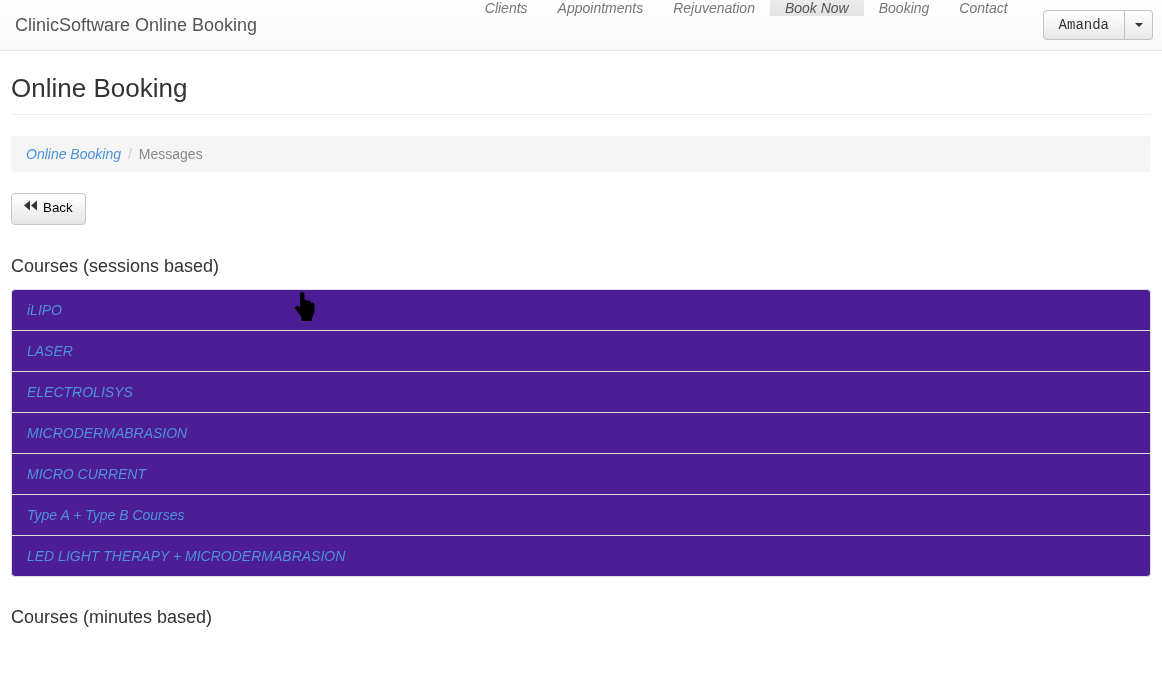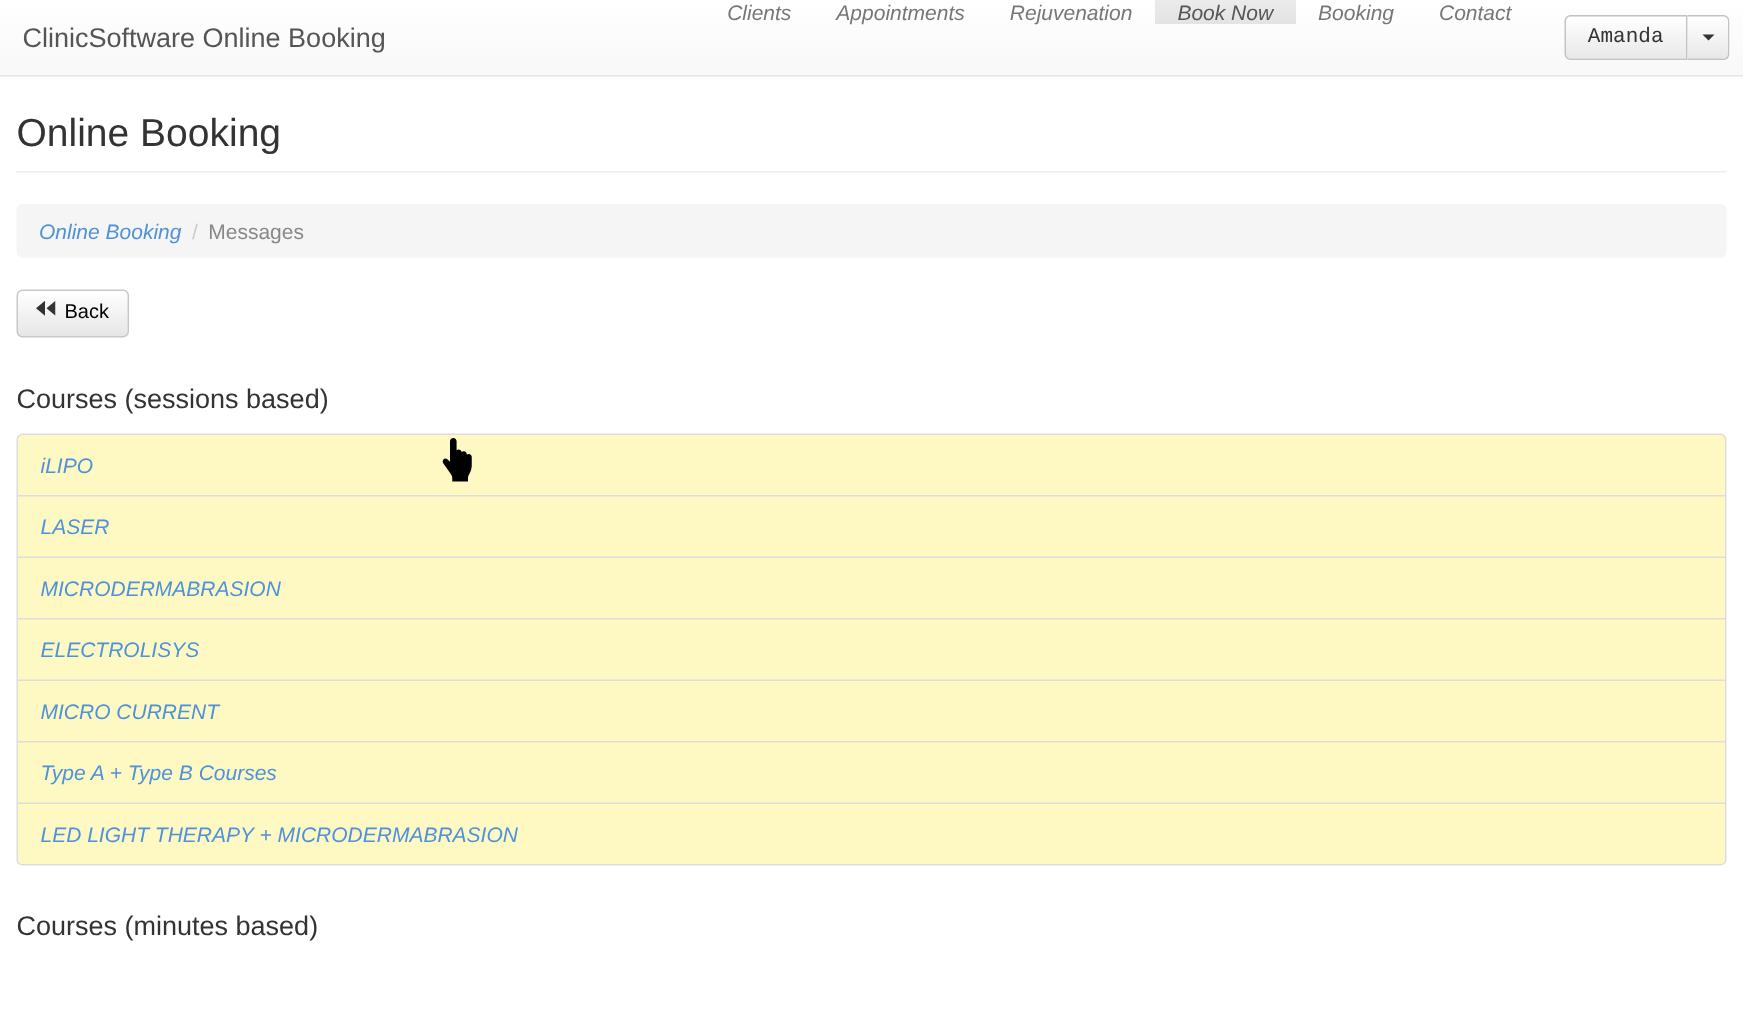--- a/index.html
+++ b/index.html
@@ -125,21 +125,21 @@
     margin: 31px 0 12px;
     font-size: 18px;
     font-weight: 500;
     color: #333;
   }
   .section-heading.second { margin-top: 30px; }
 
   .list-group {
     border: 1px solid #ddd;
     border-radius: 4px;
-    background: #fef9c3;
+    background: #4c1d95;
     overflow: hidden;
   }
   .course-item {
     display: block;
     padding: 10px 15px;
     color: #4d92da;
     border-top: 1px solid #ddd;
     line-height: 20px;
   }
   .course-item:first-child { border-top: none; }
@@ -202,22 +202,22 @@
       <polygon points="6,0.5 6,10.5 0,5.5" fill="#333"></polygon>
       <polygon points="13,0.5 13,10.5 7,5.5" fill="#333"></polygon>
     </svg>
     <span>Back</span>
   </button>
 
   <h2 class="section-heading">Courses (sessions based)</h2>
   <div class="list-group">
     <a class="course-item">iLIPO</a>
     <a class="course-item">LASER</a>
+    <a class="course-item">ELECTROLISYS</a>
     <a class="course-item">MICRODERMABRASION</a>
-    <a class="course-item">ELECTROLISYS</a>
     <a class="course-item">MICRO CURRENT</a>
     <a class="course-item">Type A + Type B Courses</a>
     <a class="course-item">LED LIGHT THERAPY + MICRODERMABRASION</a>
   </div>
 
   <h2 class="section-heading second">Courses (minutes based)</h2>
 
 </main>
 
 <svg class="cursor" width="24" height="32" viewBox="0 0 24 32">

